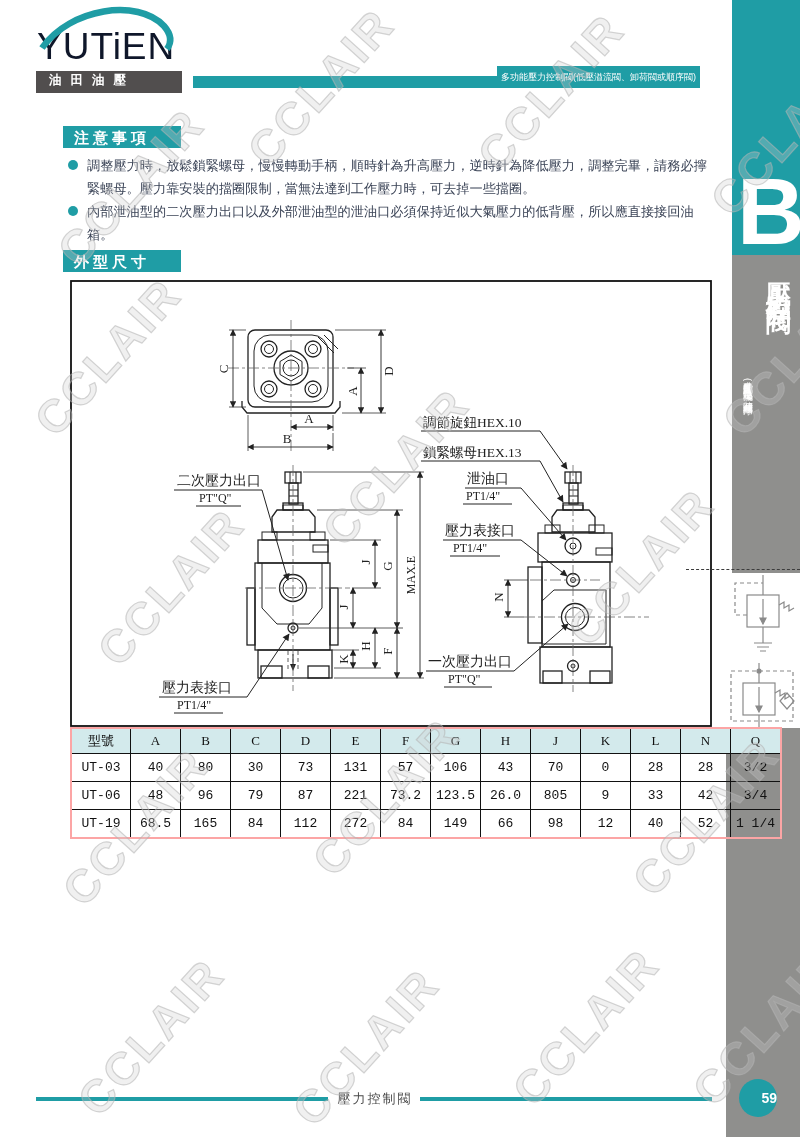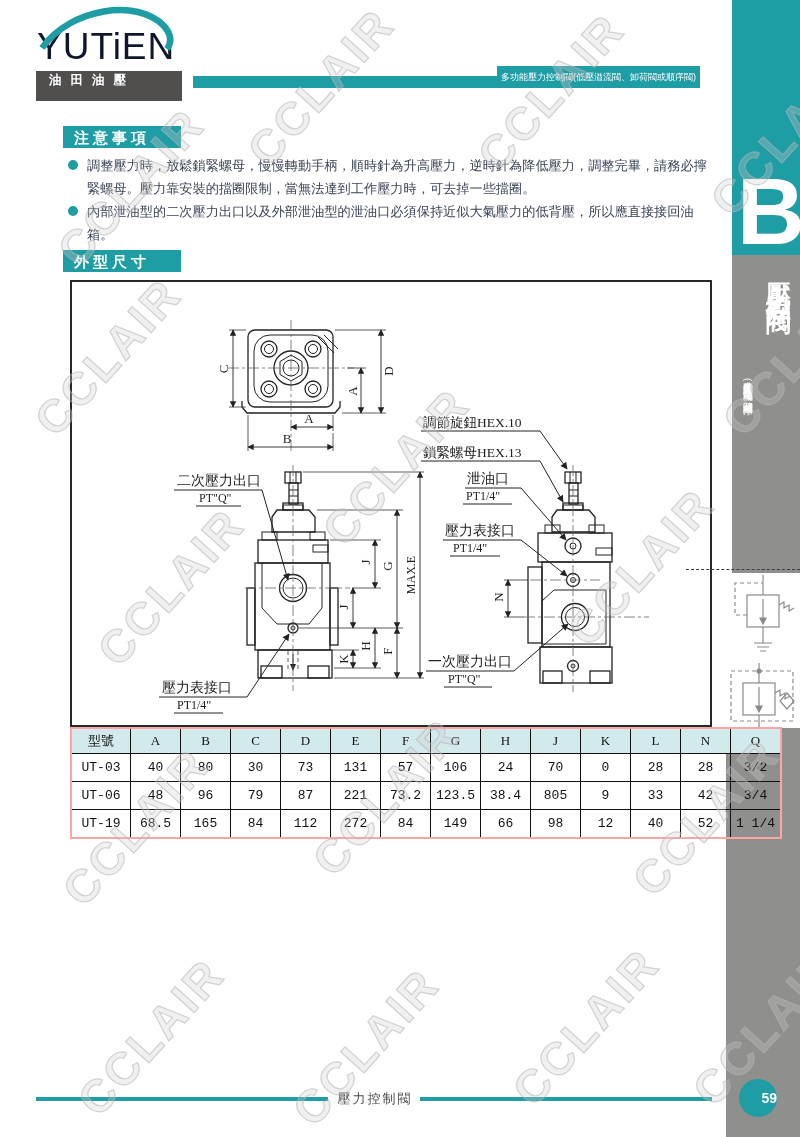--- a/index.html
+++ b/index.html
@@ -6,21 +6,21 @@
   .page{position:relative;width:800px;height:1137px;background:#fff;overflow:hidden;
         font-family:"Liberation Sans","DejaVu Sans",sans-serif;color:#222;}
   
   .wm{position:absolute;z-index:60;pointer-events:none;font-weight:bold;font-size:46px;
       letter-spacing:3px;color:rgba(205,205,205,0.30);-webkit-text-stroke:1.2px rgba(178,178,178,0.55);
       transform:rotate(-48deg);white-space:nowrap;}
   
   .logo-swoosh{position:absolute;left:30px;top:4px;z-index:2;}
   .logo-text{position:absolute;left:37px;top:26px;font-size:37px;font-weight:400;color:#0f172a;
              letter-spacing:1px;z-index:1;}
-  .logo-sub{position:absolute;left:36px;top:71px;width:146px;height:30px;background:#514e4e;color:#fff;
+  .logo-sub{position:absolute;left:36px;top:71px;width:146px;height:22px;background:#514e4e;color:#fff;
             font-size:12.5px;font-weight:bold;letter-spacing:9px;line-height:18px;padding-left:13px;
             box-sizing:border-box;white-space:nowrap;}
   .banner-bar{position:absolute;left:193px;top:76px;width:507px;height:12px;background:#1f9da5;}
   .banner-box{position:absolute;left:497px;top:66px;width:203px;height:22px;background:#1f9da5;color:#fff;
               font-size:9px;line-height:22px;text-align:center;white-space:nowrap;}
   
   .sb-teal{position:absolute;left:732px;top:0;width:68px;height:255px;background:#1f9da5;z-index:1;}
   .sb-letter{position:absolute;left:737px;top:165px;font-size:94px;line-height:1;font-weight:700;color:#fff;z-index:2;}
   .sb-gray{position:absolute;left:732px;top:255px;width:68px;height:318px;background:#8f8f8d;z-index:1;}
   .sb-title{position:absolute;left:763px;top:262px;writing-mode:vertical-rl;color:#fff;font-size:25px;
@@ -319,37 +319,37 @@
       <tbody>
         <tr>
           <td>UT-03</td>
           <td>40</td>
           <td>80</td>
           <td>30</td>
           <td>73</td>
           <td>131</td>
           <td>57</td>
           <td>106</td>
-          <td>24</td>
+          <td>43</td>
           <td>70</td>
           <td>0</td>
           <td>28</td>
           <td>28</td>
           <td>3/2</td>
         </tr>
         <tr>
           <td>UT-06</td>
           <td>48</td>
           <td>96</td>
           <td>79</td>
           <td>87</td>
           <td>221</td>
           <td>73.2</td>
           <td>123.5</td>
-          <td>38.4</td>
+          <td>26.0</td>
           <td>805</td>
           <td>9</td>
           <td>33</td>
           <td>42</td>
           <td>3/4</td>
         </tr>
         <tr>
           <td>UT-19</td>
           <td>68.5</td>
           <td>165</td>

